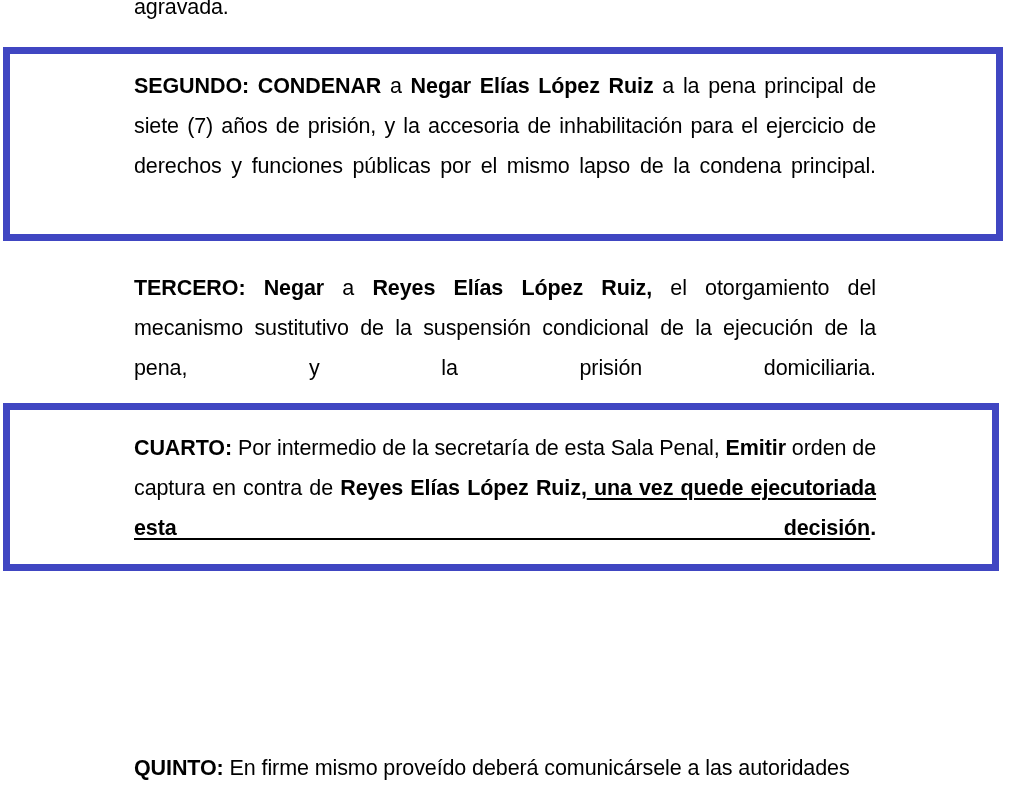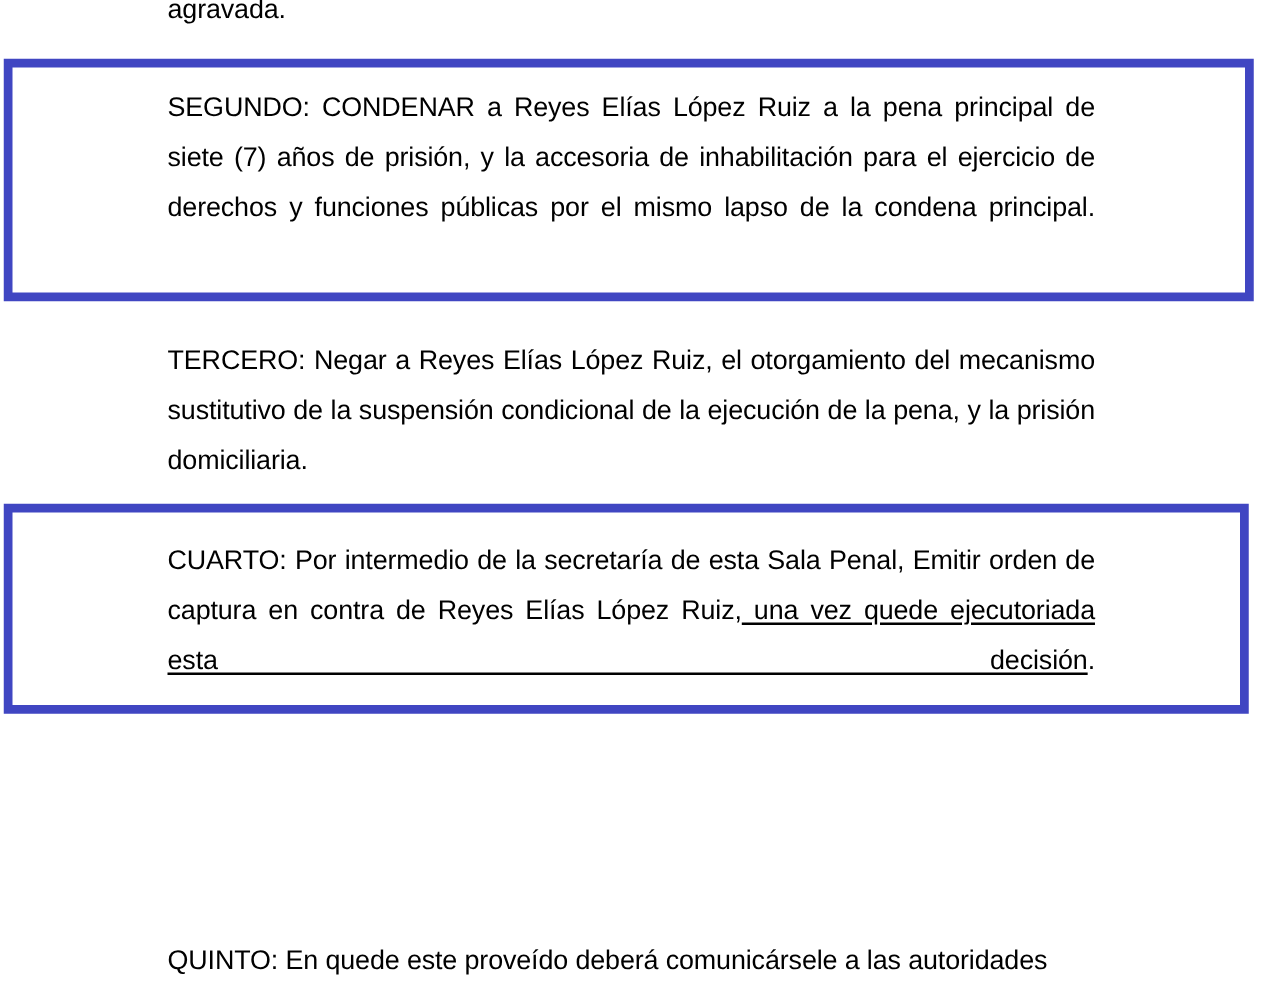--- a/index.html
+++ b/index.html
@@ -40,21 +40,21 @@
   
   .doc-para.last-ragged > :last-child { text-align: left; }
 
   .doc-para p {
     margin: 0;
     text-align: justify;
     text-align-last: left;
   }
   .doc-para p.justify-all { text-align-last: justify; }
 
-  b, strong { font-weight: 400; margin-top: 44px; }
+  b, strong { font-weight: 700; margin-top: 44px; }
   u.ul { text-decoration: underline; text-decoration-thickness: 2px; text-underline-offset: 3px; }
 
   
   .clipped-line {
     top: -13px;
     height: 40px;
     overflow: hidden;
   }
 
   
@@ -90,39 +90,39 @@
 </style>
 </head>
 <body style="background: rgb(255, 255, 255); color: rgb(0, 0, 0);">
 
 <div class="page">
 
   <div class="doc-line clipped-line">agravada.</div>
 
   <div class="doc-para" id="para-segundo">
     <p class="justify-all">
-      <b>SEGUNDO: CONDENAR</b><span> a </span><b>Reyes Elías López Ruiz</b><span> a la pena principal de siete (7) años de prisión, y la accesoria de inhabilitación para el ejercicio de derechos y funciones públicas por el mismo lapso de la condena principal.</span>
+      <b>SEGUNDO: CONDENAR</b><span> a </span><b>Negar Elías López Ruiz</b><span> a la pena principal de siete (7) años de prisión, y la accesoria de inhabilitación para el ejercicio de derechos y funciones públicas por el mismo lapso de la condena principal.</span>
     </p>
   </div>
 
   <div class="doc-para" id="para-tercero">
     <p class="justify-all">
       <b>TERCERO: Negar</b><span> a </span><b>Reyes Elías López Ruiz,</b><span> el otorgamiento del mecanismo sustitutivo de la suspensión condicional de la ejecución de la pena, y la prisión domiciliaria.</span>
     </p>
   </div>
 
   <div class="doc-para" id="para-cuarto">
     <p class="justify-all">
       <b>CUARTO:</b><span> Por intermedio de la secretaría de esta Sala Penal, </span><b>Emitir</b><span> orden de captura en contra de </span><b>Reyes Elías López Ruiz,</b><b><u class="ul"> una vez quede ejecutoriada esta decisión</u></b><b>.</b>
     </p>
   </div>
 
 
   <div class="doc-para" id="para-sexto">
     <p>
-      <b>QUINTO:</b><span> En quede este proveído deberá comunicársele a las autoridades</span>
+      <b>QUINTO:</b><span> En firme mismo proveído deberá comunicársele a las autoridades</span>
     </p>
   </div>
 
   <div class="hl-box" id="hl-box-segundo" style="border-color: rgb(64, 70, 194);"></div>
   <div class="hl-box" id="hl-box-cuarto" style="border-color: rgb(64, 70, 194);"></div>
 
 </div>
 
 </body></html>

